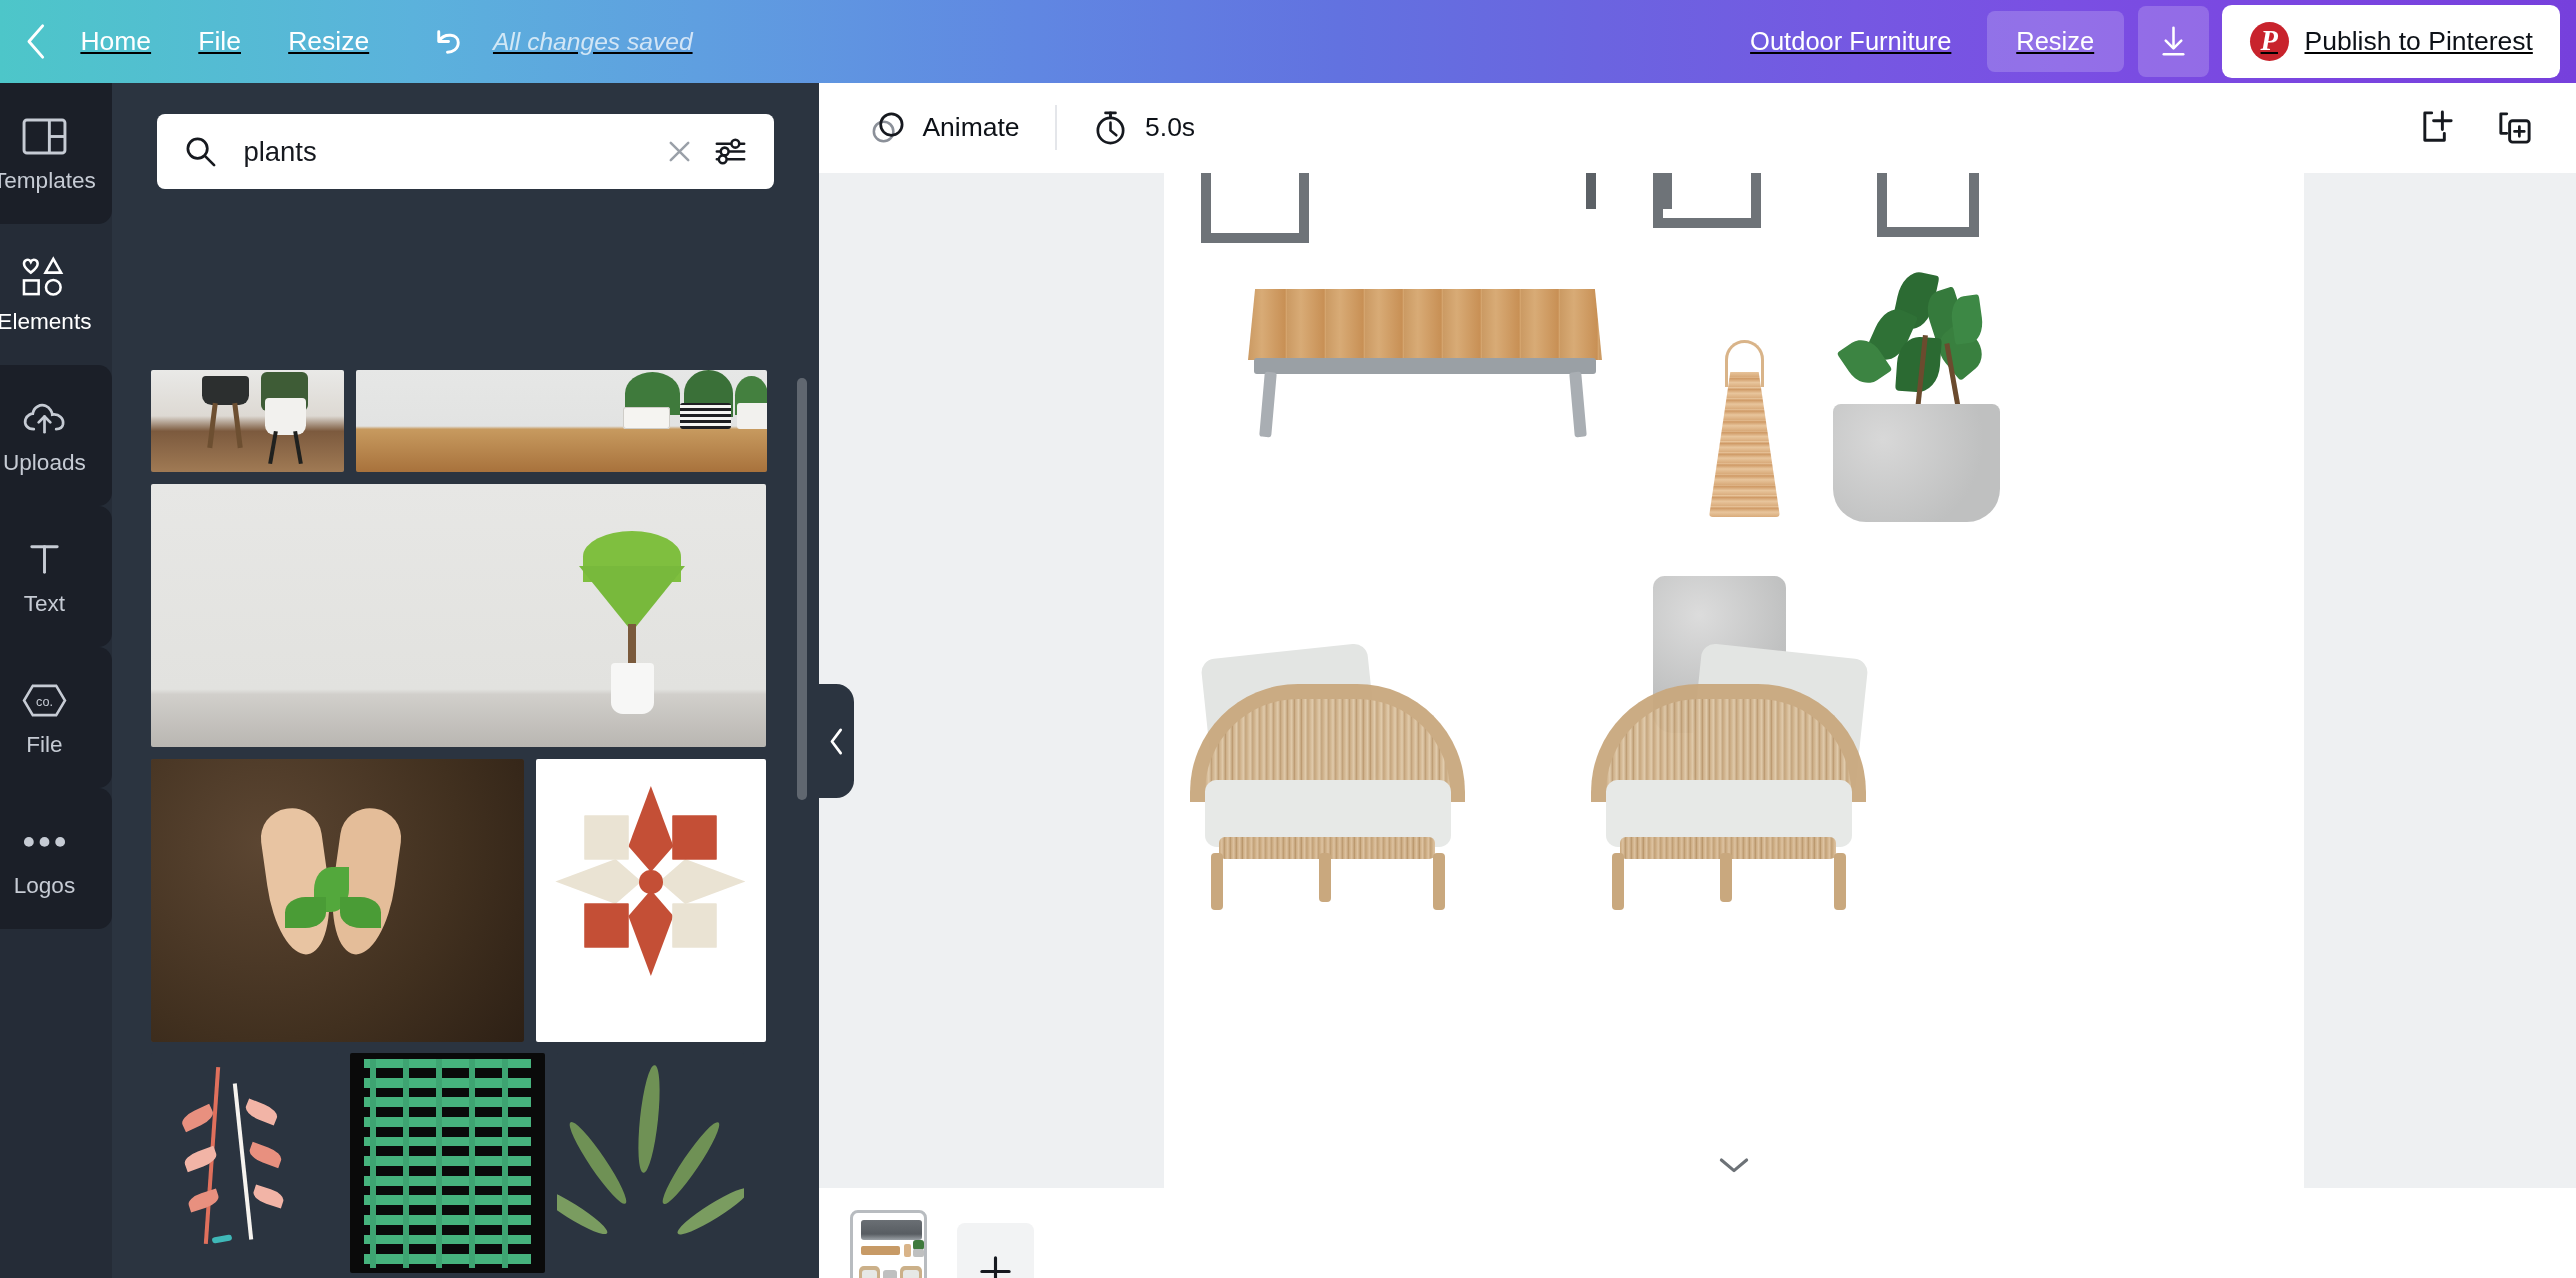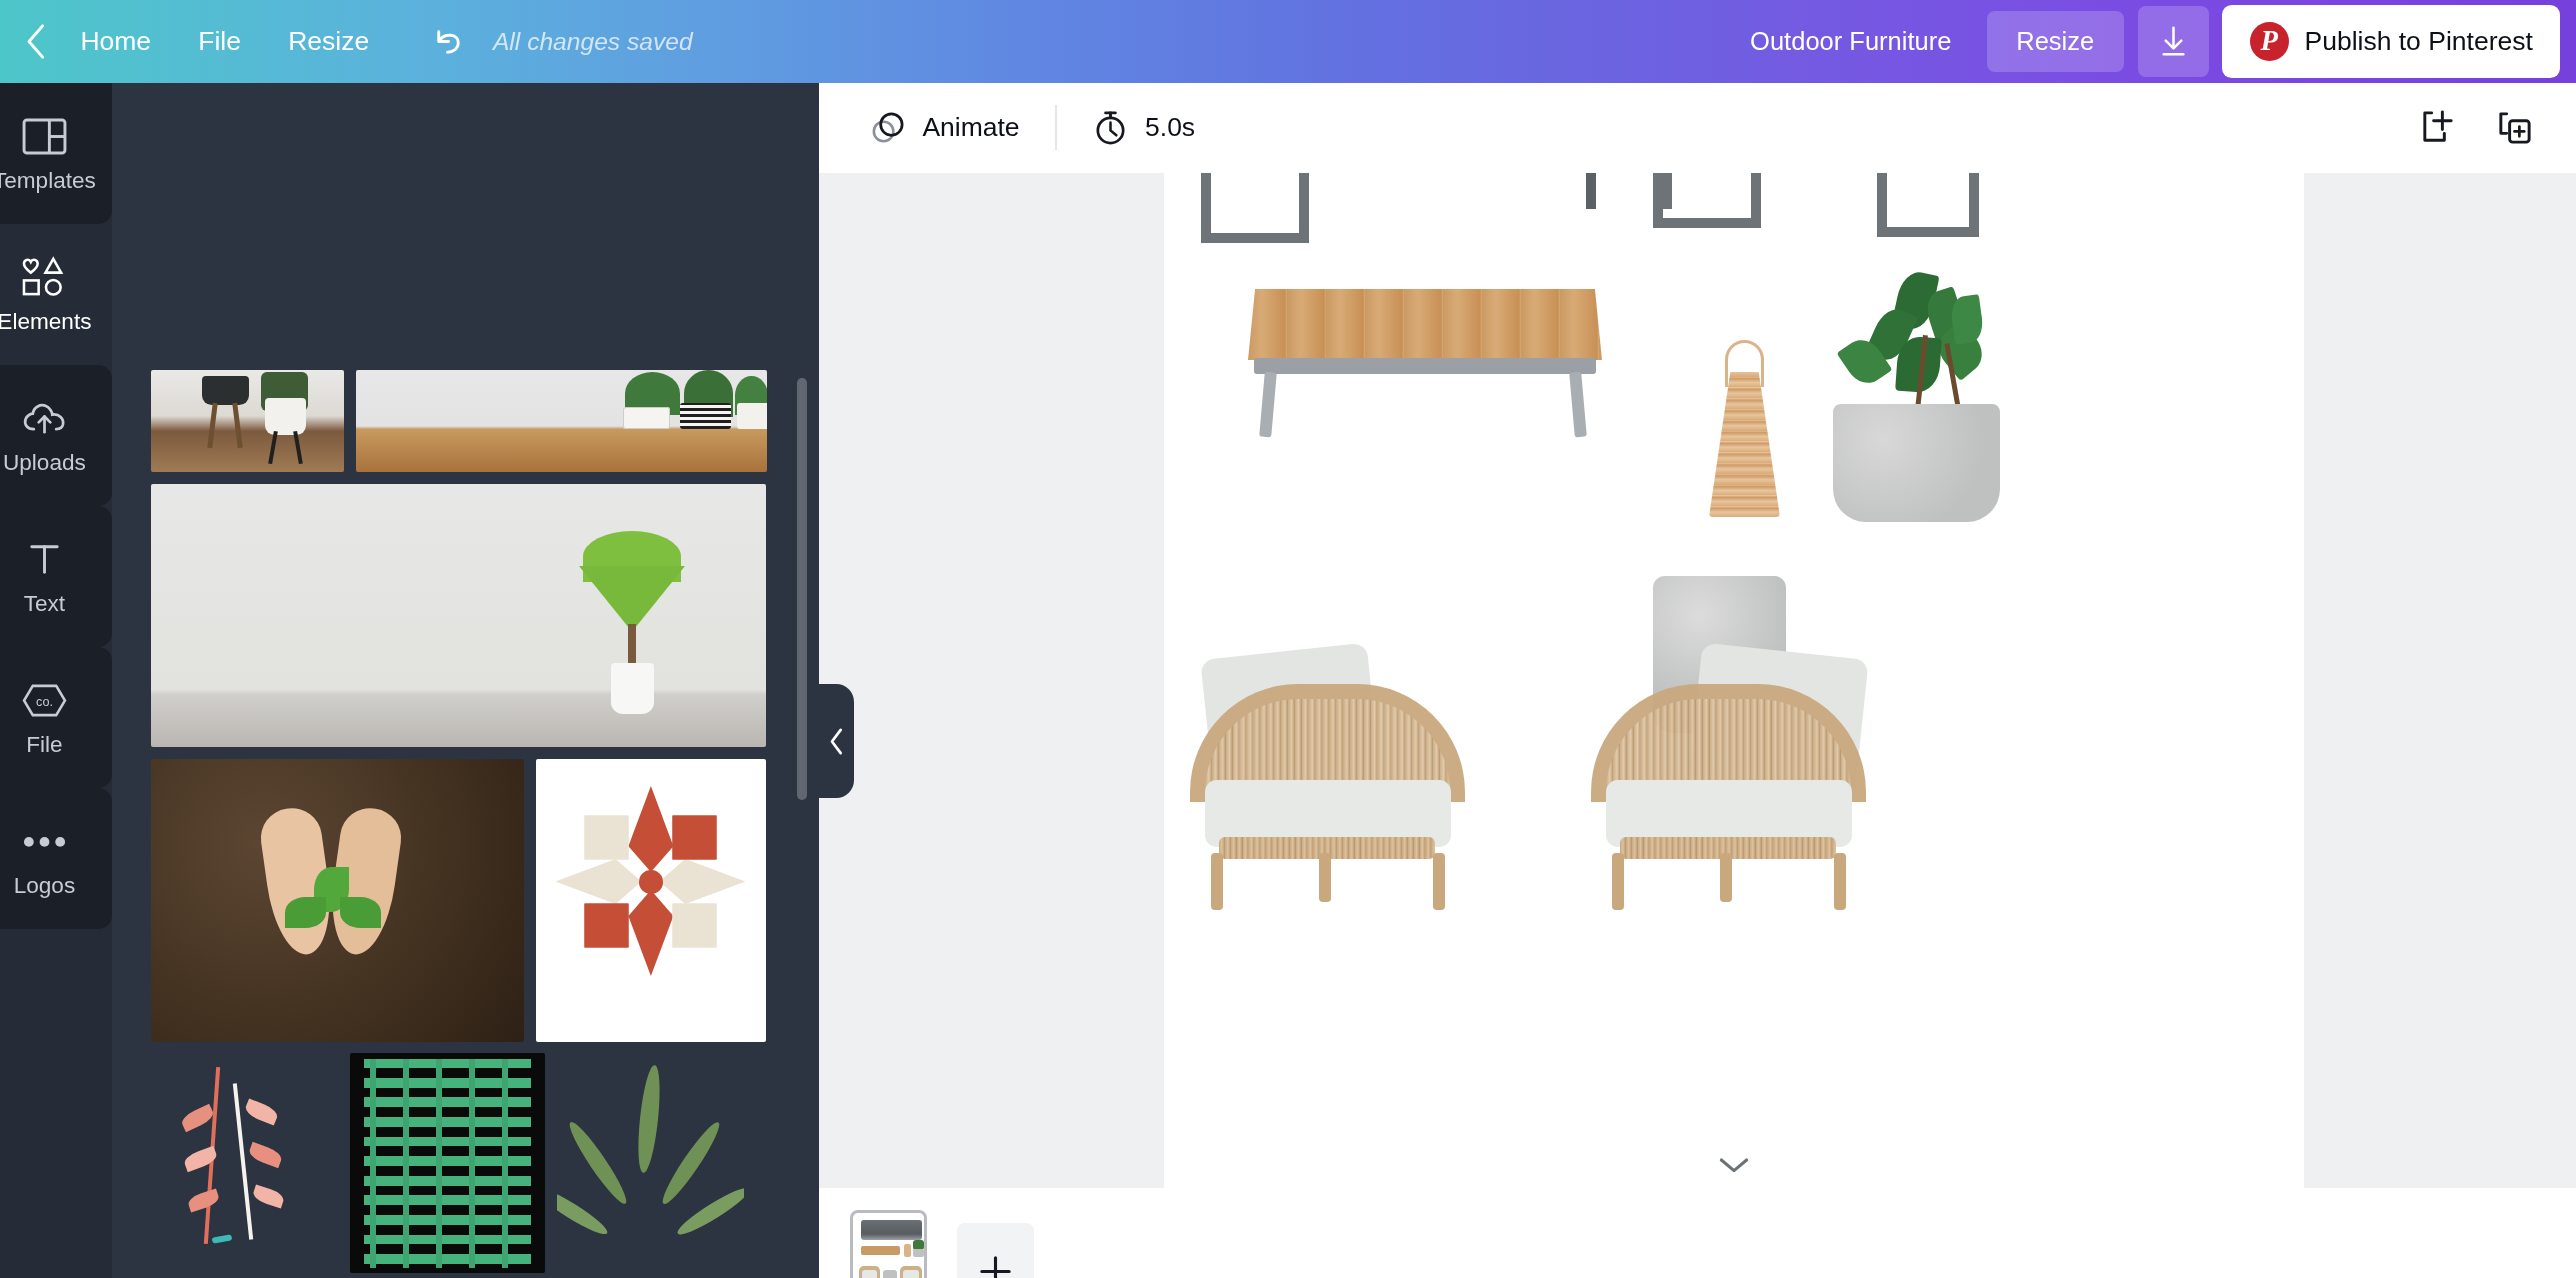--- a/index.html
+++ b/index.html
@@ -15,20 +15,21 @@
   .topbar {
     position: absolute; top: 0; left: 0;
     width: 2576px; height: 83px;
     background: linear-gradient(90deg,
         #4dc6c9 0%, #52bfd0 6%, #5bb2dc 16%,
         #5f9fe0 27%, #6087e2 40%, #6272e0 52%,
         #6b64e0 62%, #7558e2 72%, #7a4fe3 80%,
         #7a45e0 90%, #7640dc 100%);
     display: flex; align-items: center;
     z-index: 40;
+    text-decoration: underline;
   }
   .tb-left { display: flex; align-items: center; padding-left: 13.8px; }
   .tb-back {
     width: 43px; height: 43px;
     display: flex; align-items: center; justify-content: center;
     cursor: pointer;
   }
   .tb-item {
     color: #ffffff; font-size: 26.5px; font-weight: 400;
     padding: 9.8px 23.6px; border-radius: 5.9px; cursor: pointer;
@@ -464,20 +465,44 @@
         <circle cx="23" cy="7" r="5" fill="#c6cbd4"></circle>
         <circle cx="39" cy="7" r="5" fill="#c6cbd4"></circle>
       </svg>
     </div>
     <div class="rail-label">Logos</div>
   </div>
 </div>
 
 <div class="panel">
 
+  <div class="search-wrap">
+    <div class="search-box">
+      <div class="icon-btn">
+        <svg width="33" height="33" viewBox="0 0 34 34" fill="none">
+          <circle cx="14" cy="14" r="10" stroke="#16191f" stroke-width="2.8"></circle>
+          <path d="M21.5 21.5 L31 31" stroke="#16191f" stroke-width="2.8" stroke-linecap="round"></path>
+        </svg>
+      </div>
+      <input class="search-input" type="text" value="plants" style="">
+      <div class="icon-btn">
+        <svg width="31" height="31" viewBox="0 0 32 32" fill="none">
+          <path d="M7 7 L25 25 M25 7 L7 25" stroke="#9aa0a8" stroke-width="2.6" stroke-linecap="round"></path>
+        </svg>
+      </div>
+      <div class="icon-btn">
+        <svg width="33" height="33" viewBox="0 0 34 34" fill="none">
+          <path d="M3 9 L31 9 M3 17 L31 17 M3 25 L31 25" stroke="#16191f" stroke-width="2.8" stroke-linecap="round"></path>
+          <circle cx="22" cy="9" r="4" fill="#ffffff" stroke="#16191f" stroke-width="2.6"></circle>
+          <circle cx="11" cy="17" r="4" fill="#ffffff" stroke="#16191f" stroke-width="2.6"></circle>
+          <circle cx="9" cy="25" r="4" fill="#ffffff" stroke="#16191f" stroke-width="2.6"></circle>
+        </svg>
+      </div>
+    </div>
+  </div>
 
 
   <div class="results">
 
     <div class="res-row">
       <div class="thumb" style="width:193px;height:102px;">
         <div style="position:absolute;inset:0;background:
              linear-gradient(180deg,#e9e9e7 0%,#ddd9d3 45%,#7c5a3e 60%,#a07a54 100%);"></div>
         <div style="position:absolute;left:51px;top:5.9px;width:47px;height:29.5px;background:#2c2f2f;border-radius:3.9px 3.9px 9.8px 9.8px;"></div>
         <div style="position:absolute;left:59px;top:33px;width:4.9px;height:45px;background:#6d4f31;transform:rotate(7deg);"></div>

